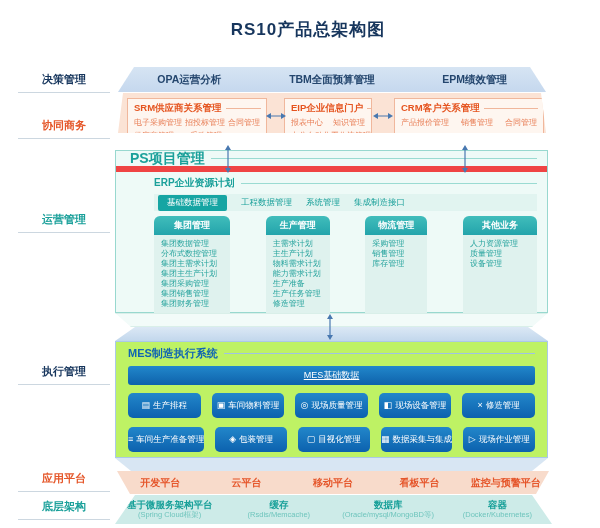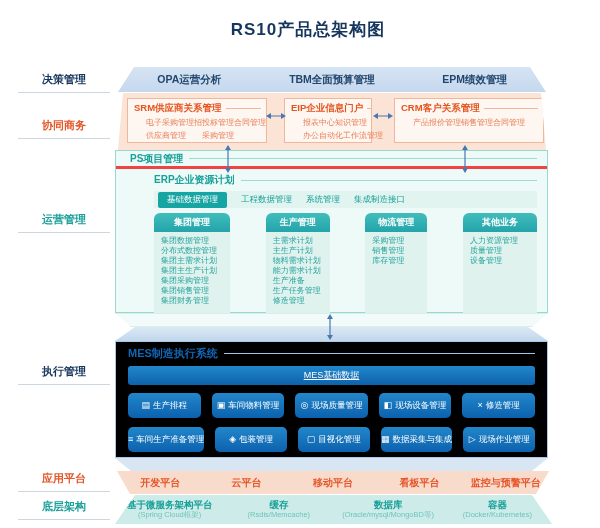--- a/index.html
+++ b/index.html
@@ -11,34 +11,34 @@
   .rail-label{position:absolute;left:18px;width:92px;text-align:center;font-size:11px;
               font-weight:bold;padding-bottom:5px;border-bottom:1px solid #ccd7e0;}
   .c-navy{color:#17365d}.c-orange{color:#e5582b}.c-teal{color:#1aa09a}
   
   .decision-band{position:absolute;left:118px;top:67px;width:428px;height:25px;
      background:linear-gradient(180deg,#d6e4f3,#c5d8ee);
      clip-path:polygon(16px 0,calc(100% - 16px) 0,100% 100%,0 100%);
      display:flex;align-items:center;}
   .decision-band .cell{flex:1;text-align:center;font-size:10.5px;font-weight:bold;color:#24466e;}
   
-  .collab-band{position:absolute;left:118px;top:93px;width:428px;height:57px;background:#fbe3d5;
+  .collab-band{position:absolute;left:118px;top:93px;width:428px;height:40px;background:#fbe3d5;
      clip-path:polygon(5px 0,calc(100% - 5px) 0,100% 100%,0 100%);}
   .cbox{position:absolute;top:5px;height:45px;background:#fef6f0;border:1px solid #f0b79c;box-sizing:border-box;}
   .cbox-title{display:flex;align-items:center;padding:3px 5px 1px 6px;color:#e5541f;
               font-size:9.5px;font-weight:bold;white-space:nowrap;}
   .cbox-title .tline{flex:1;height:1px;background:#f0b79c;margin-left:4px;min-width:4px;}
-  .crow{display:flex;justify-content:space-between;padding:1px 18px;font-size:8px;color:#e87f57;white-space:nowrap;}
+  .crow{display:flex;justify-content:space-between;padding:1px 6px;font-size:8px;color:#e87f57;white-space:nowrap;}
   .crow.left{justify-content:flex-start;gap:16px;}
   .arrow-abs{position:absolute;z-index:6;}
   
   .ops{position:absolute;left:115px;top:150px;width:433px;height:163px;background:#eefaf7;
        border:1px solid #98d8cf;box-sizing:border-box;}
-  .ps-strip{height:15px;border-bottom:3px solid #ef4444;display:flex;align-items:center;
-            padding:0 10px 0 14px;color:#1aa09a;font-size:10px;font-weight:bold;}
+  .ps-strip{height:15px;border-bottom:6px solid #ef4444;display:flex;align-items:center;
+            padding:0 10px 0 14px;color:#1aa09a;font-size:14px;font-weight:bold;}
   .ps-strip .tline,.erp-title .tline{flex:1;height:1px;background:#9adbd2;margin-left:6px;}
   .erp-area{padding:2px 10px 0;margin-left:28px;}
   .erp-title{display:flex;align-items:center;color:#1aa09a;font-size:10px;font-weight:bold;margin-top:2px;}
   .base-row{margin-top:4px;background:#e1f4f0;height:17px;display:flex;align-items:center;padding:0 4px;}
   .base-active{background:#16a5a3;color:#fff;font-size:8.5px;padding:2px 9px;border-radius:2px;}
   .base-item{color:#1aa09a;font-size:8.5px;margin-left:14px;}
   .cols{margin-top:5px;display:flex;justify-content:space-between;height:106px;}
   .col{display:flex;flex-direction:column;}
   .col0{width:76px}.col1{width:64px}.col2{width:76px}.col3{width:62px}.col4{width:74px}
   .col-header{background:linear-gradient(180deg,#41bdbb,#23a4ab);color:#fff;font-size:9px;
@@ -48,21 +48,21 @@
   
   .ops-slab{position:absolute;left:115px;top:313px;width:433px;height:14px;background:#f2fbf9;
      border:1px solid #d9efe9;box-sizing:border-box;
      clip-path:polygon(0 0,100% 0,calc(100% - 16px) 100%,16px 100%);}
   .mes-slab-top{position:absolute;left:115px;top:327px;width:433px;height:14px;
      background:linear-gradient(180deg,#dbe8f5,#c2d7ec);
      clip-path:polygon(20px 0,calc(100% - 20px) 0,100% 100%,0 100%);}
   .mes-slab-bottom{position:absolute;left:115px;top:458px;width:433px;height:13px;background:#d8e6f3;
      clip-path:polygon(0 0,100% 0,calc(100% - 16px) 100%,16px 100%);}
   
-  .mes{position:absolute;left:115px;top:341px;width:433px;height:117px;background:#000000;
+  .mes{position:absolute;left:115px;top:341px;width:433px;height:117px;background:#bef264;
        border:1px solid #abc9e7;box-sizing:border-box;}
   .mes-title{display:flex;align-items:center;padding:4px 12px 0;color:#1165b3;font-size:11px;font-weight:bold;}
   .mes-title .tline{flex:1;height:1px;background:#9fc3e4;margin-left:6px;}
   .mes-base{margin:5px 12px 0;height:19px;border-radius:3px;color:#fff;font-size:9px;
      background:linear-gradient(180deg,#2187cb,#0e62ab);
      display:flex;align-items:center;justify-content:center;text-decoration:underline;}
   .mes-row{margin:8px 12px 0;display:flex;gap:11px;}
   .mes-btn{flex:1;height:25px;border-radius:5px;background:linear-gradient(180deg,#2287ca,#0c61ae);
      color:#fff;font-size:8.5px;display:flex;align-items:center;justify-content:center;gap:3px;white-space:nowrap;}
   .mes-btn .ic{font-size:9px;line-height:1;}

